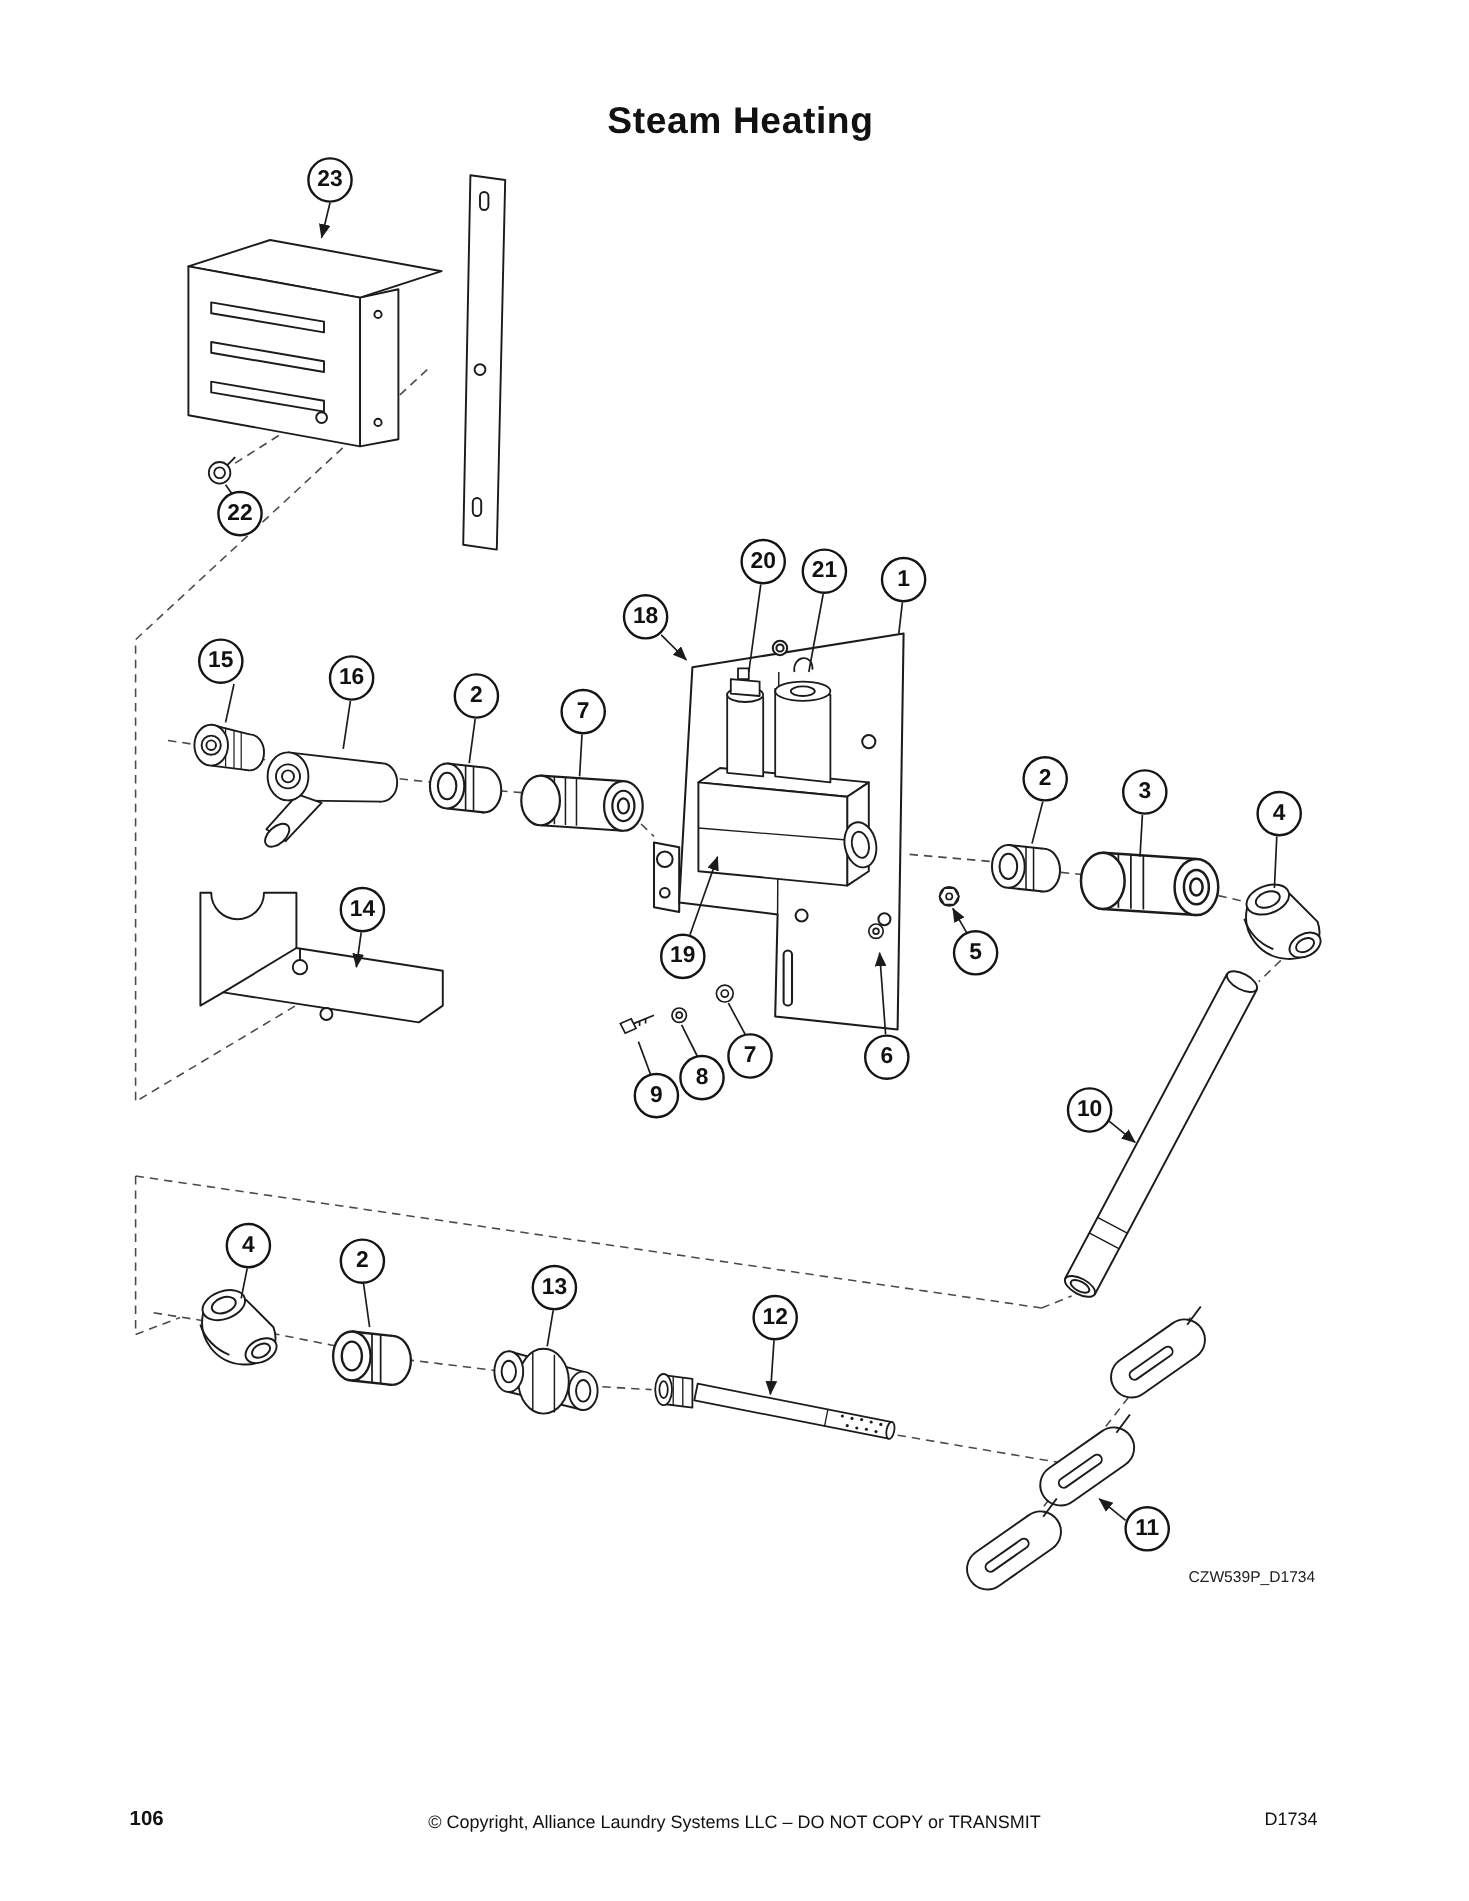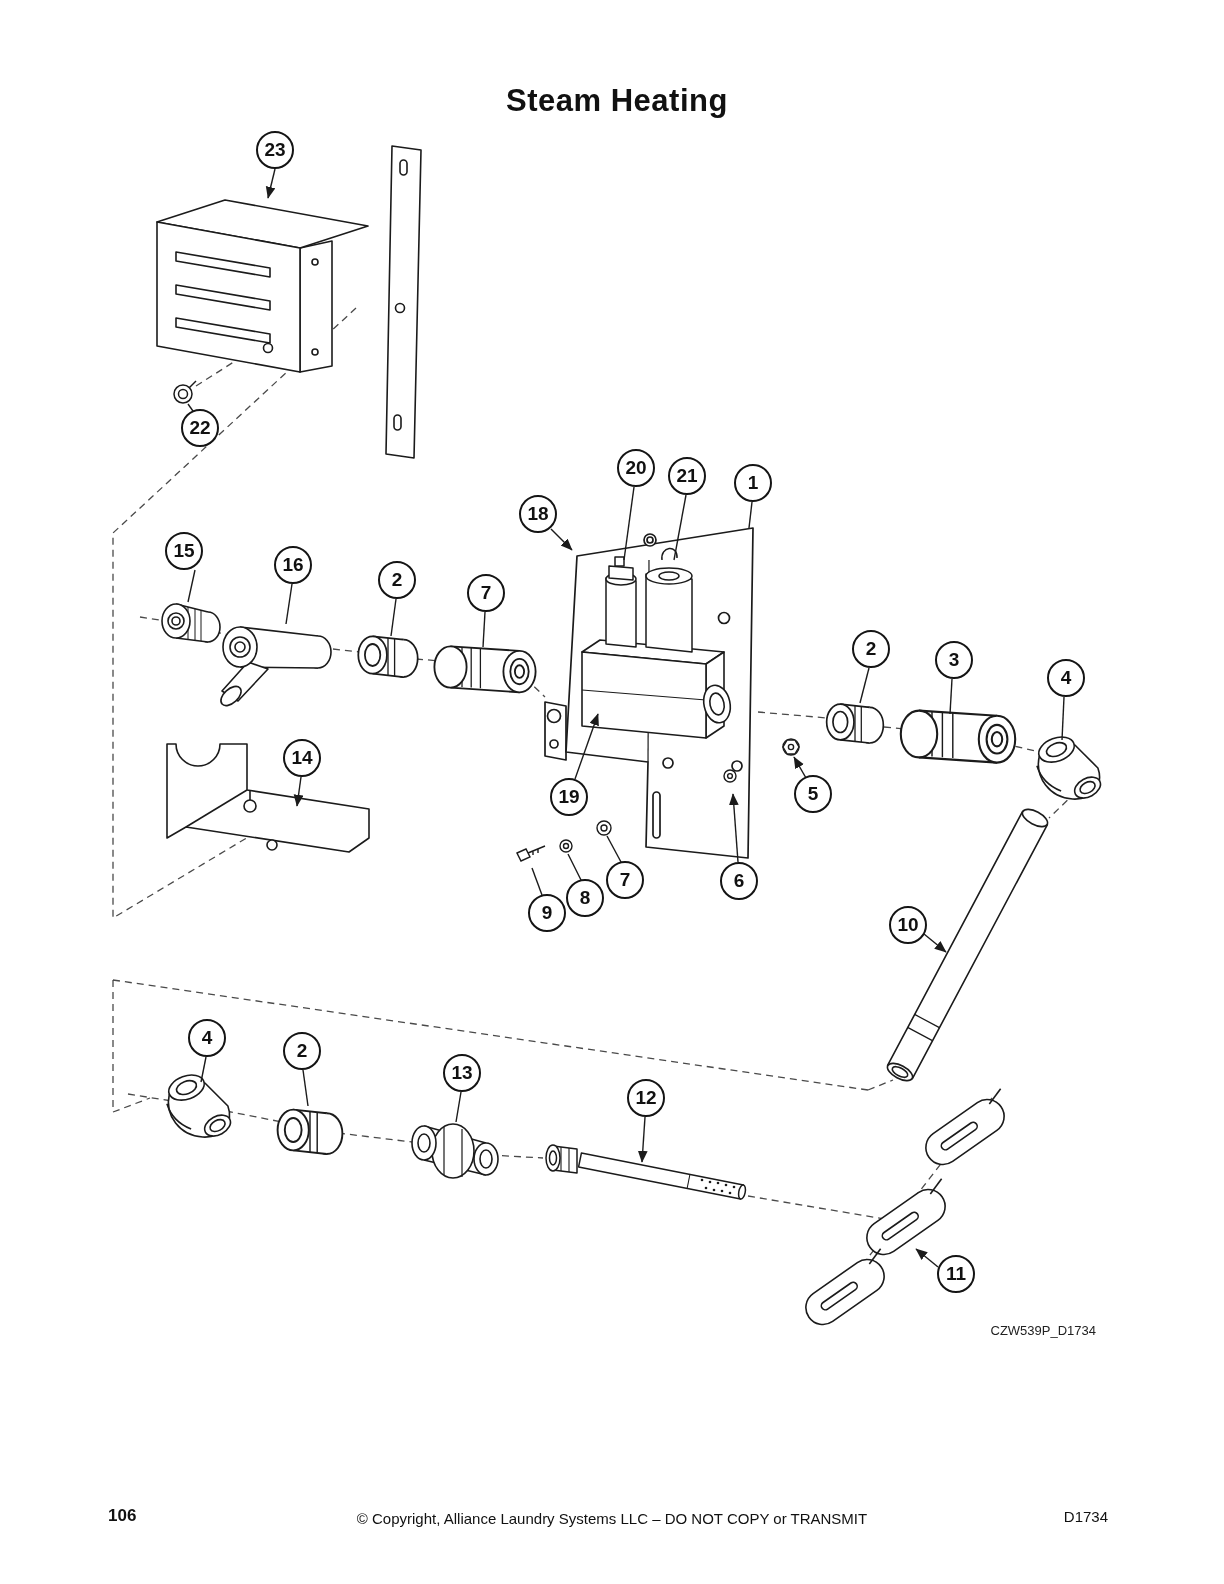--- a/index.html
+++ b/index.html
@@ -26,26 +26,26 @@
     box-sizing:border-box;
     border:2.5px solid #141414;
     border-radius:50%;
     background:#fff;
     display:flex;align-items:center;justify-content:center;
     font-size:19px;font-weight:bold;
     transform:translate(-50%,-50%);
   }
   .figure-code{
     position:absolute;top:1306px;right:128px;
-    font-size:13px;color:#222;margin-top:17px;
+    font-size:13px;color:#222;
   }
   .footer{position:absolute;top:1506px;left:0;right:0;height:26px;}
   .footer .page-number{position:absolute;left:108px;top:0;font-size:17px;font-weight:bold;}
   .footer .copyright{position:absolute;left:0;right:0;top:4px;text-align:center;font-size:15px;}
-  .footer .doc-code{position:absolute;right:116px;top:2px;font-size:15px;}
+  .footer .doc-code{position:absolute;right:126px;top:2px;font-size:15px;}
 </style>
 </head>
 <body>
 
 <div class="page">
 
   <h1 class="title">Steam Heating</h1>
 
   <svg class="diagram-svg" width="1224" height="1584" viewBox="0 0 1224 1584">
     <defs>

